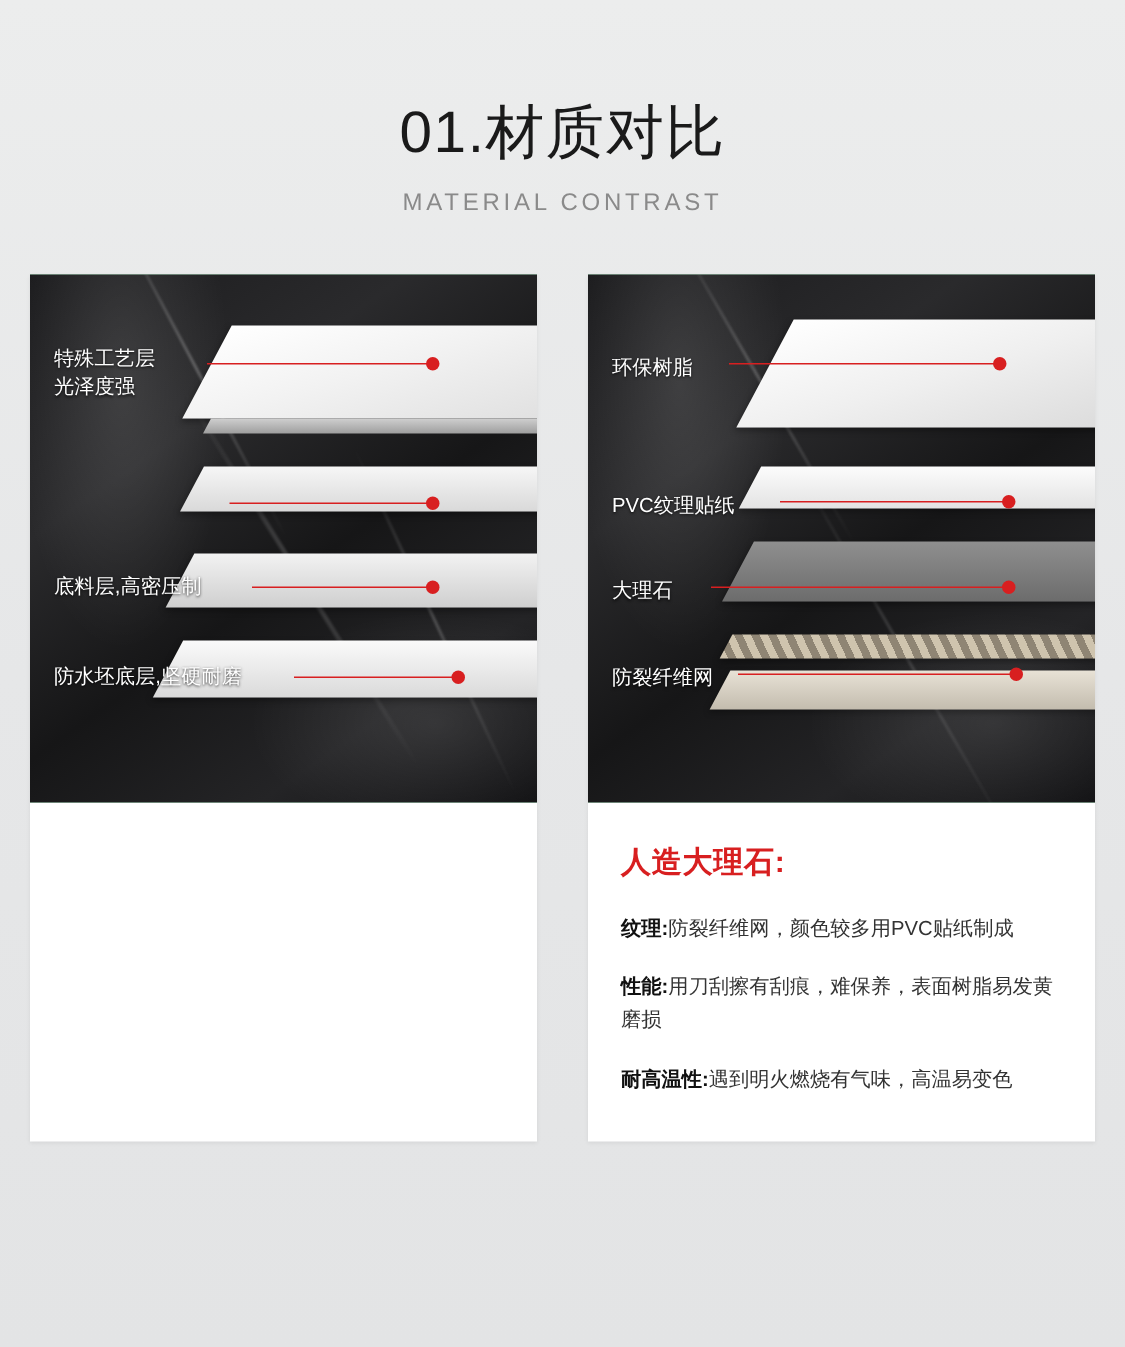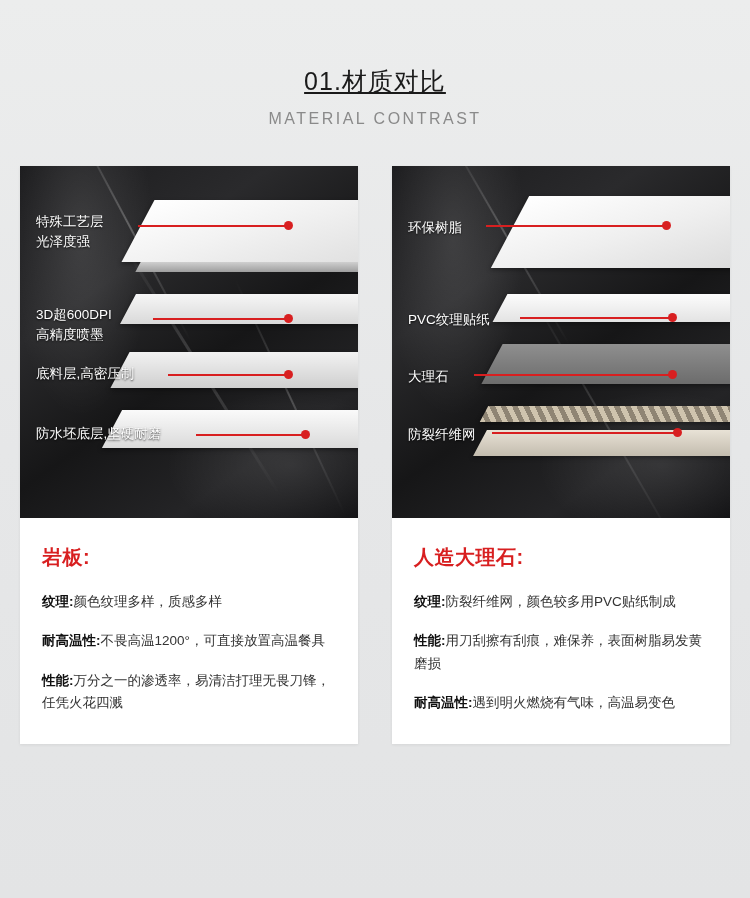--- a/index.html
+++ b/index.html
@@ -19,27 +19,26 @@
     height: 898px;
     background: linear-gradient(180deg, #eceded 0%, #e6e7e8 50%, #e3e4e5 100%);
     box-sizing: border-box;
   }
   
   .header {
     text-align: center;
     padding-top: 66px;
   }
   .header-title {
-    font-size: 25px;
+    font-size: 39px;
     color: #1a1a1a;
     letter-spacing: 1px;
     font-weight: normal;
     margin: 0;
     line-height: 1.2;
-    text-decoration: underline;
   }
   .header-sub {
     font-size: 16px;
     color: #8a8a8a;
     letter-spacing: 2.5px;
     margin-top: 14px;
   }
 
   
   .cards {
@@ -206,46 +205,32 @@
           <div class="slab slab-2"></div>
           <div class="slab slab-3"></div>
           <div class="slab slab-4"></div>
         </div>
 
         <div class="callout" style="left:16px; top:46px;">特殊工艺层
 光泽度强</div>
         <div class="leader" style="left:118px; top:59px; width:150px;"></div>
         <div class="dot" style="left:264px; top:55px;"></div>
 
-        <div class="callout" style="left:16px; top:139px;">3D超600DPI
-高精度喷墨</div>
         <div class="leader" style="left:133px; top:152px; width:135px;"></div>
         <div class="dot" style="left:264px; top:148px;"></div>
 
         <div class="callout" style="left:16px; top:198px;">底料层,高密压制</div>
         <div class="leader" style="left:148px; top:208px; width:120px;"></div>
         <div class="dot" style="left:264px; top:204px;"></div>
 
         <div class="callout" style="left:16px; top:258px;">防水坯底层,坚硬耐磨</div>
         <div class="leader" style="left:176px; top:268px; width:108px;"></div>
         <div class="dot" style="left:281px; top:264px;"></div>
       </div>
 
-      <div class="card-body">
-        <div class="card-heading">岩板:</div>
-        <div class="spec">
-          <span class="spec-label">纹理:</span><span class="spec-value">颜色纹理多样，质感多样</span>
-        </div>
-        <div class="spec">
-          <span class="spec-label">耐高温性:</span><span class="spec-value">不畏高温1200°，可直接放置高温餐具</span>
-        </div>
-        <div class="spec">
-          <span class="spec-label">性能:</span><span class="spec-value">万分之一的渗透率，易清洁打理无畏刀锋，任凭火花四溅</span>
-        </div>
-      </div>
     </div>
 
     <div class="card">
       <div class="card-image">
         <div class="marble-bg"></div>
         <div class="vein" style="left:-10px; top:70px; width:250px; height:2px; transform:rotate(60deg); opacity:.45;"></div>
         <div class="vein" style="left:60px; top:250px; width:300px; height:2px; transform:rotate(60deg); opacity:.3;"></div>
 
         <div class="slabs">
           <div class="rslab rslab-1"></div>

